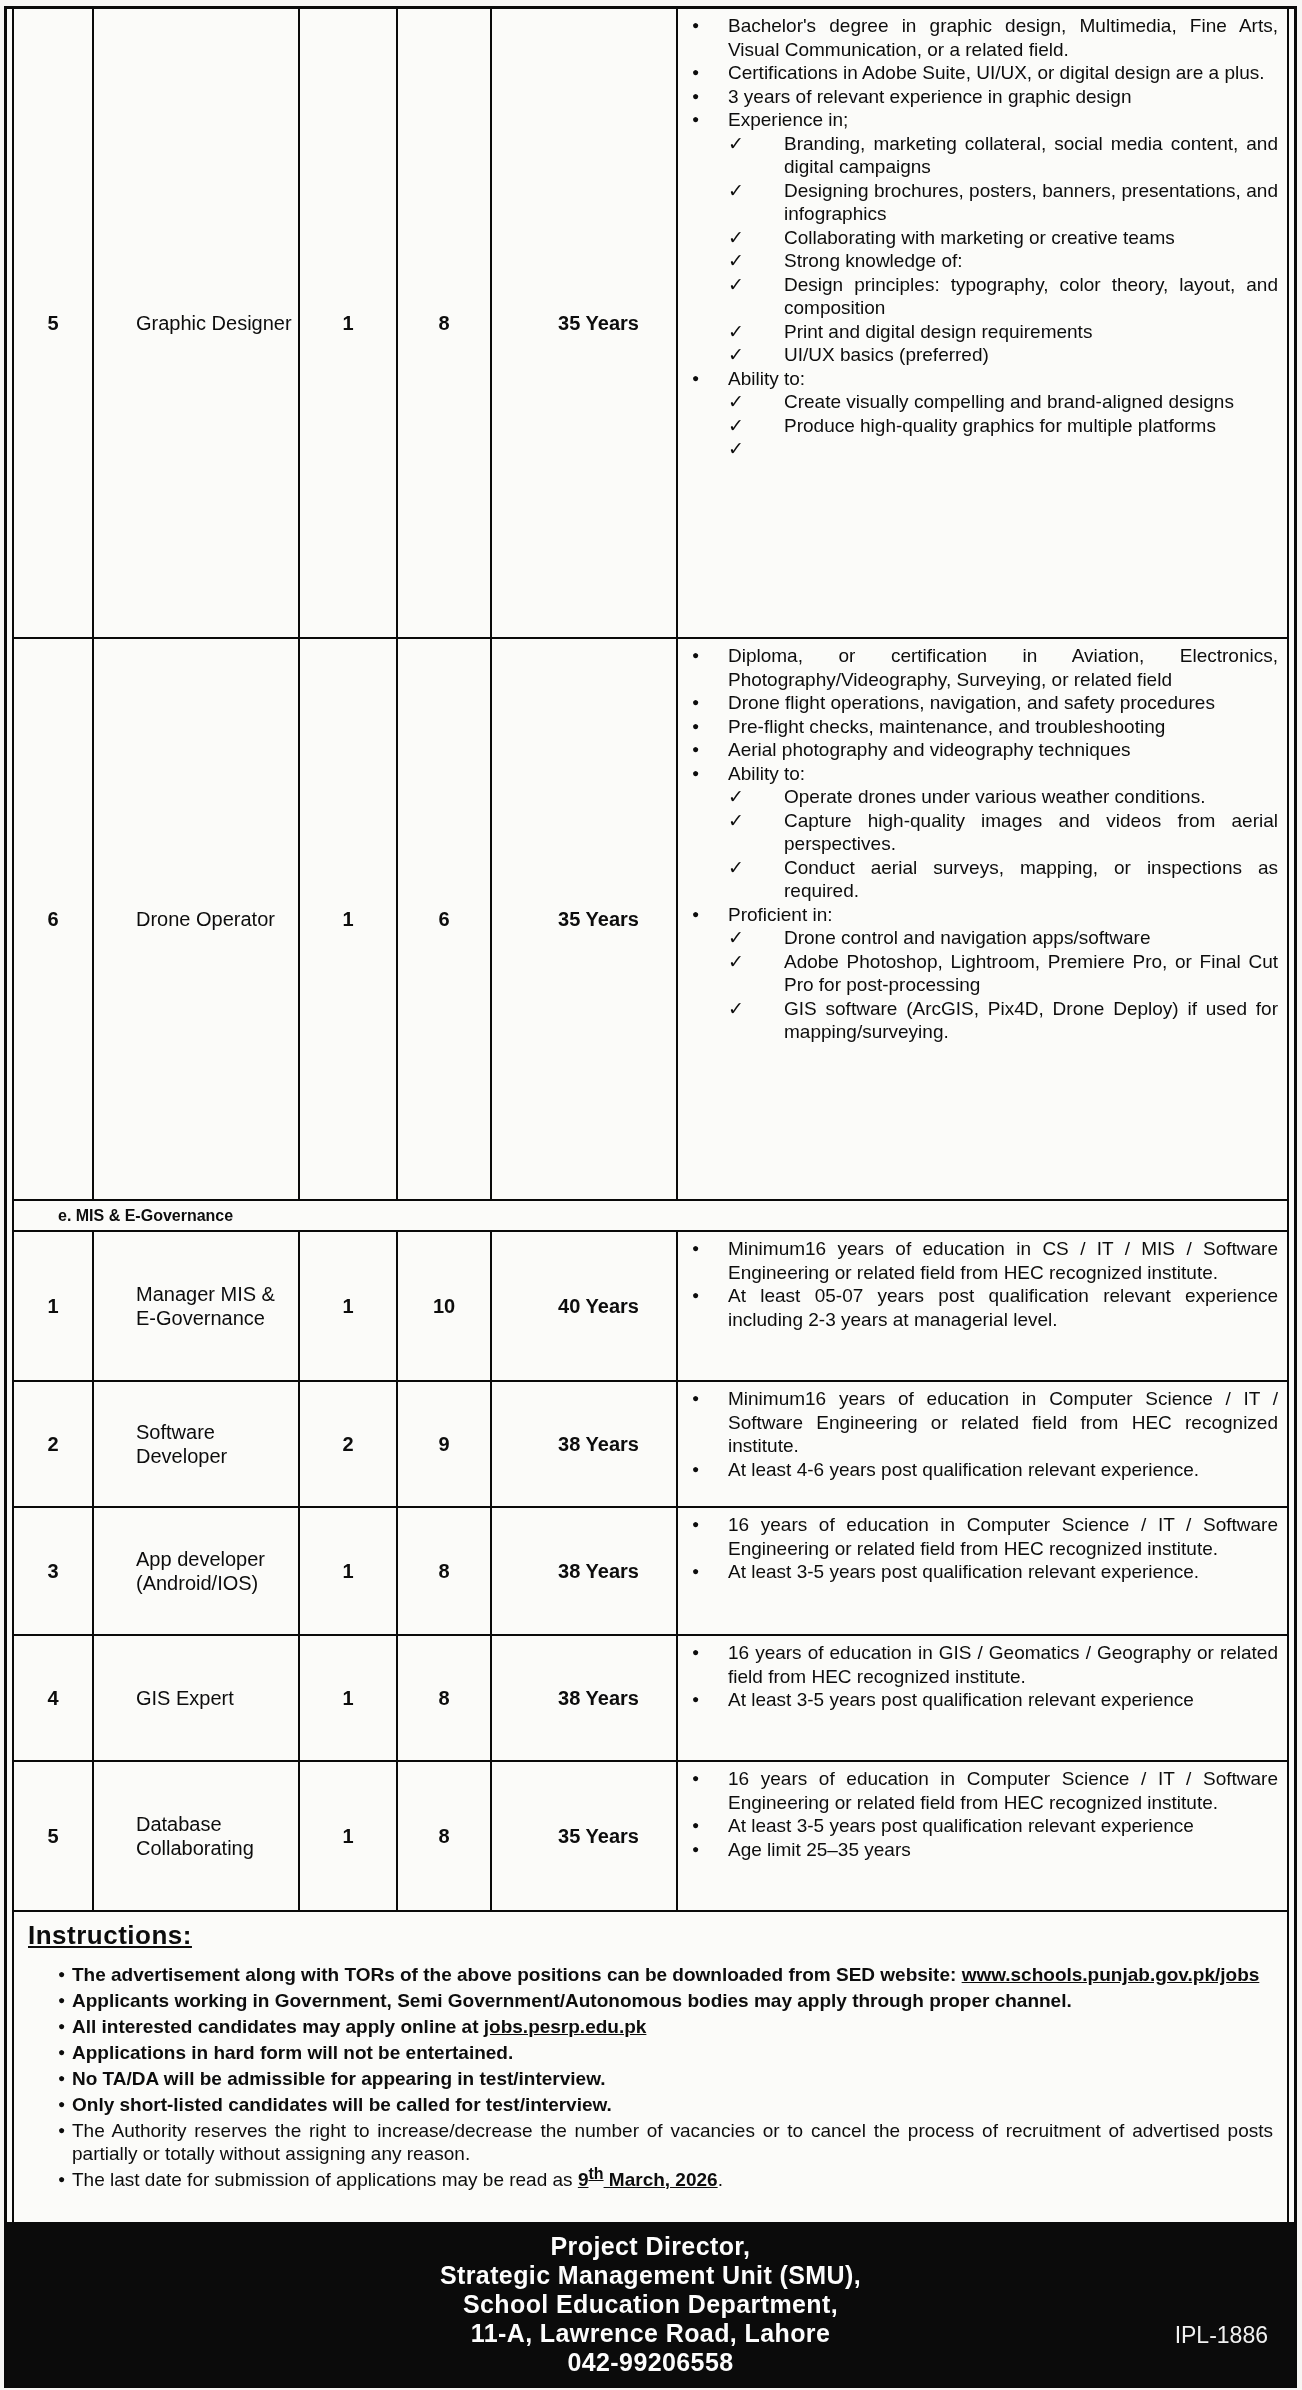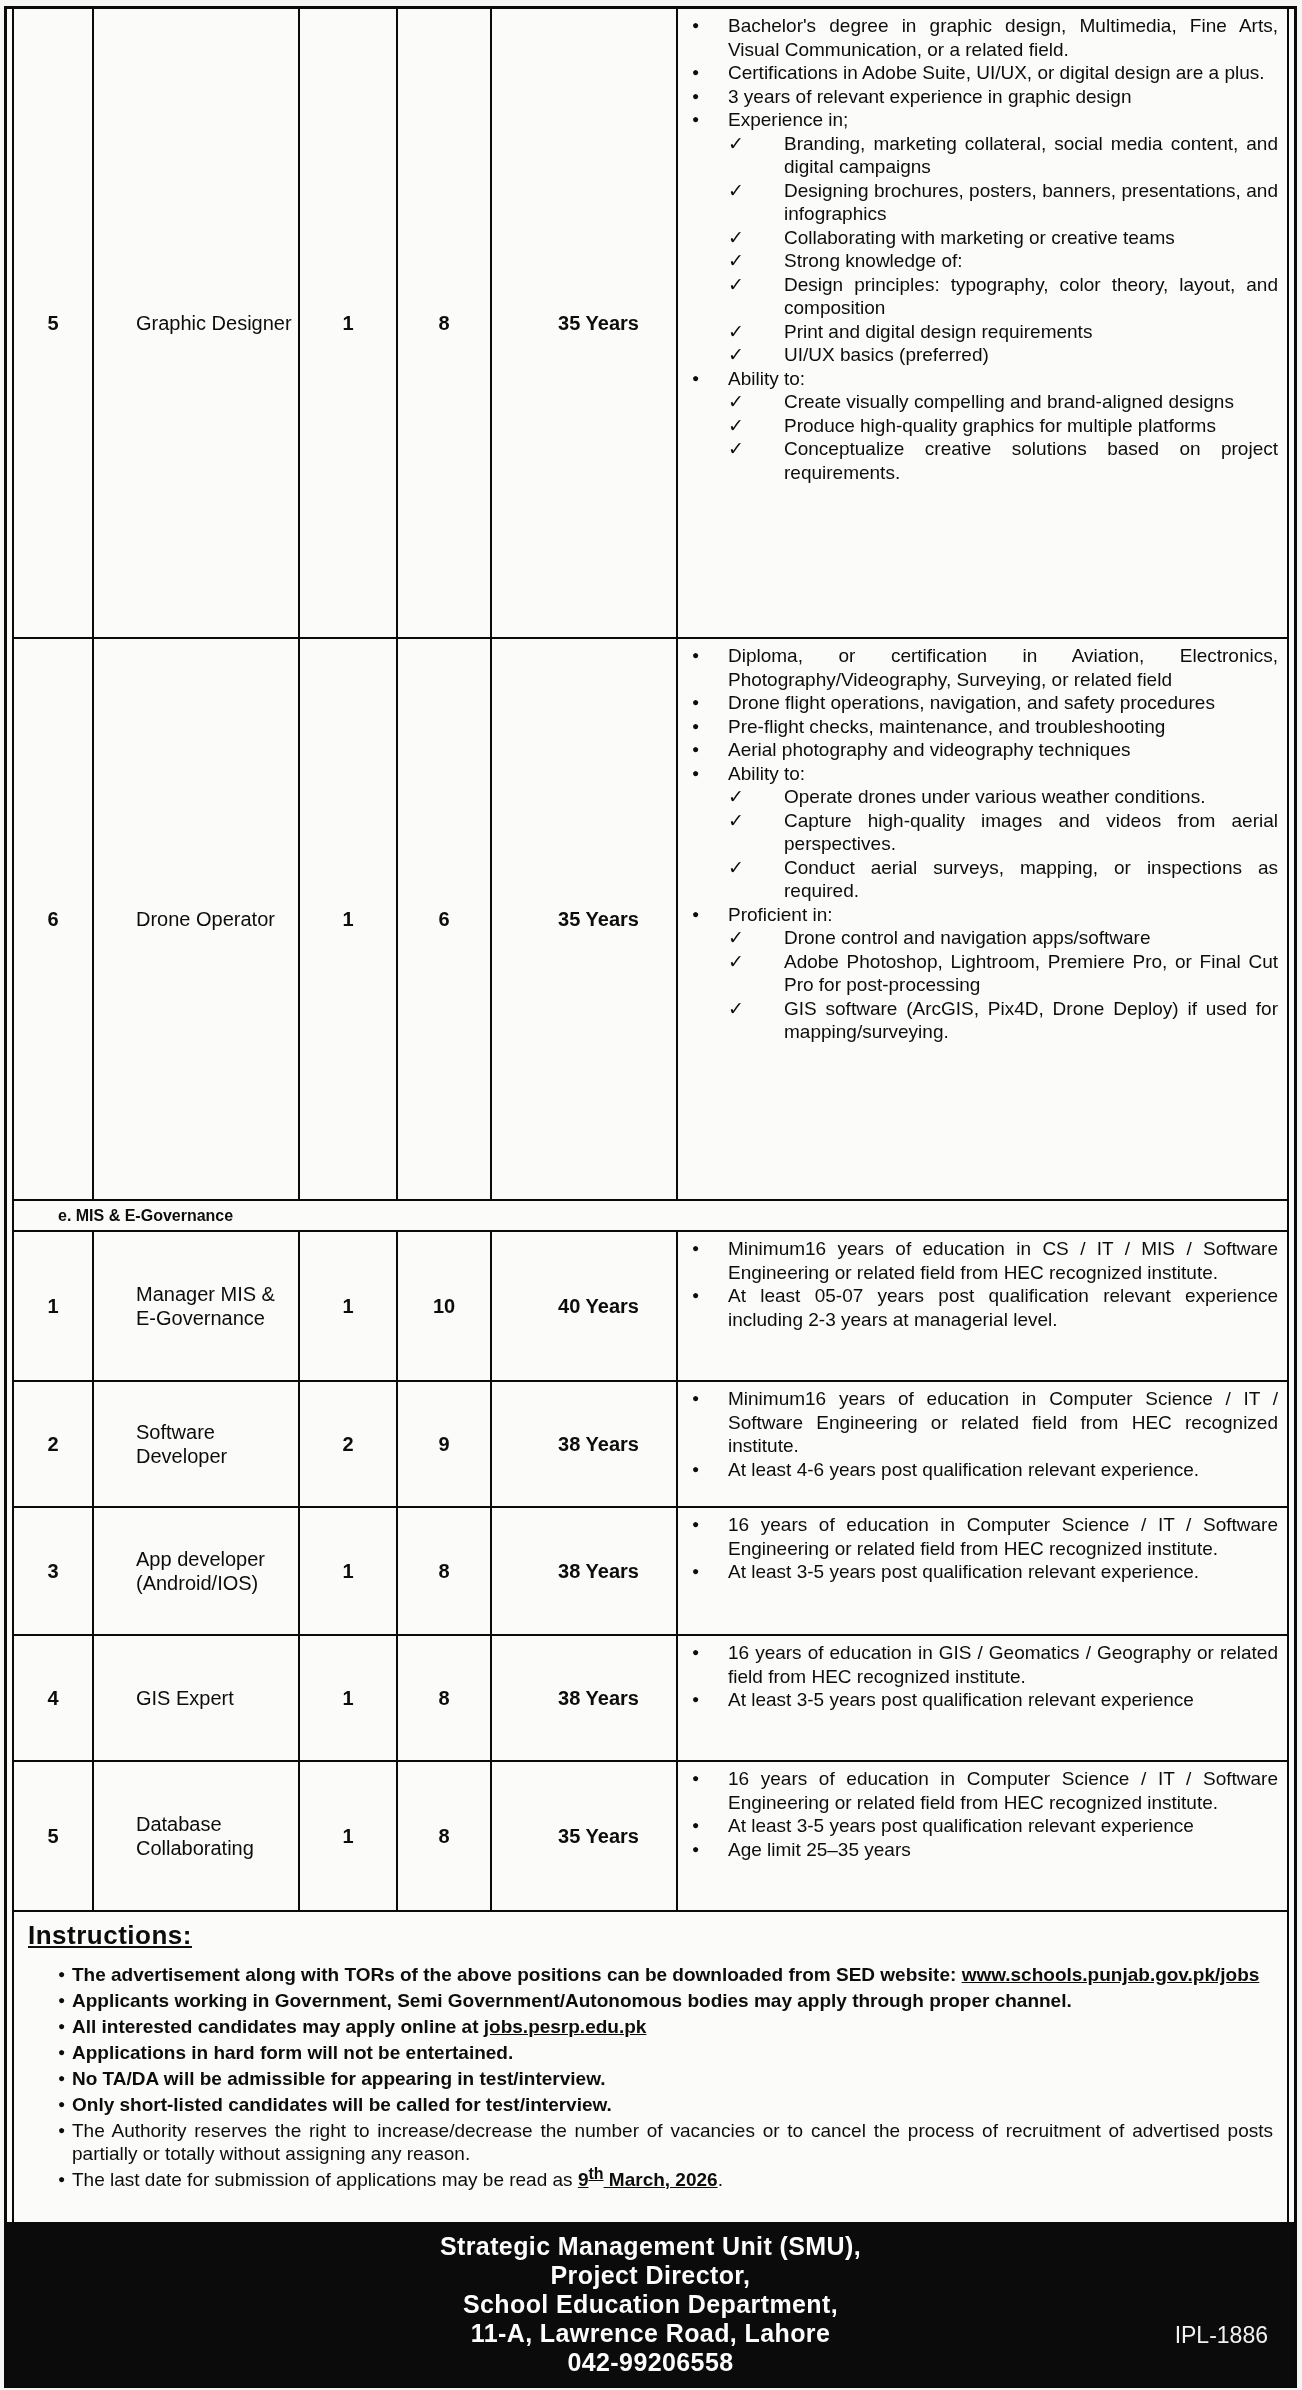--- a/index.html
+++ b/index.html
@@ -169,21 +169,20 @@
             <div class="req-item check">
               <span class="mk">✓</span>
               <span class="tx">Create visually compelling and brand-aligned designs</span>
             </div>
             <div class="req-item check">
               <span class="mk">✓</span>
               <span class="tx">Produce high-quality graphics for multiple platforms</span>
             </div>
             <div class="req-item check">
               <span class="mk">✓</span>
-              <span class="tx">Conceptualize creative solutions based on project requirements.</span>
             </div>
           </div>
         </div>
         <div class="t-row" style="min-height: 560px;">
           <div class="t-cell num">6</div>
           <div class="t-cell title">Drone Operator</div>
           <div class="t-cell num">1</div>
           <div class="t-cell num">6</div>
           <div class="t-cell age">35 Years</div>
           <div class="t-cell req">
@@ -362,22 +361,22 @@
           </div>
           <div class="instr-item">
             <span class="mk">●</span>
             <span class="tx"><span>The last date for submission of applications may be read as </span><span class="u b">9</span><sup class="u b">th</sup><span class="u b"> March, 2026</span><span>.</span></span>
           </div>
         </div>
     </div>
 
     <div class="footer">
       <div id="footer-lines">
+          <div class="footer-line">Project Director,</div>
           <div class="footer-line">Strategic Management Unit (SMU),</div>
-          <div class="footer-line">Project Director,</div>
           <div class="footer-line">School Education Department,</div>
           <div class="footer-line">11-A, Lawrence Road, Lahore</div>
           <div class="footer-line">042-99206558</div>
         </div>
       <div class="ad-code">IPL-1886</div>
     </div>
 
   </div>
 </div>
 

